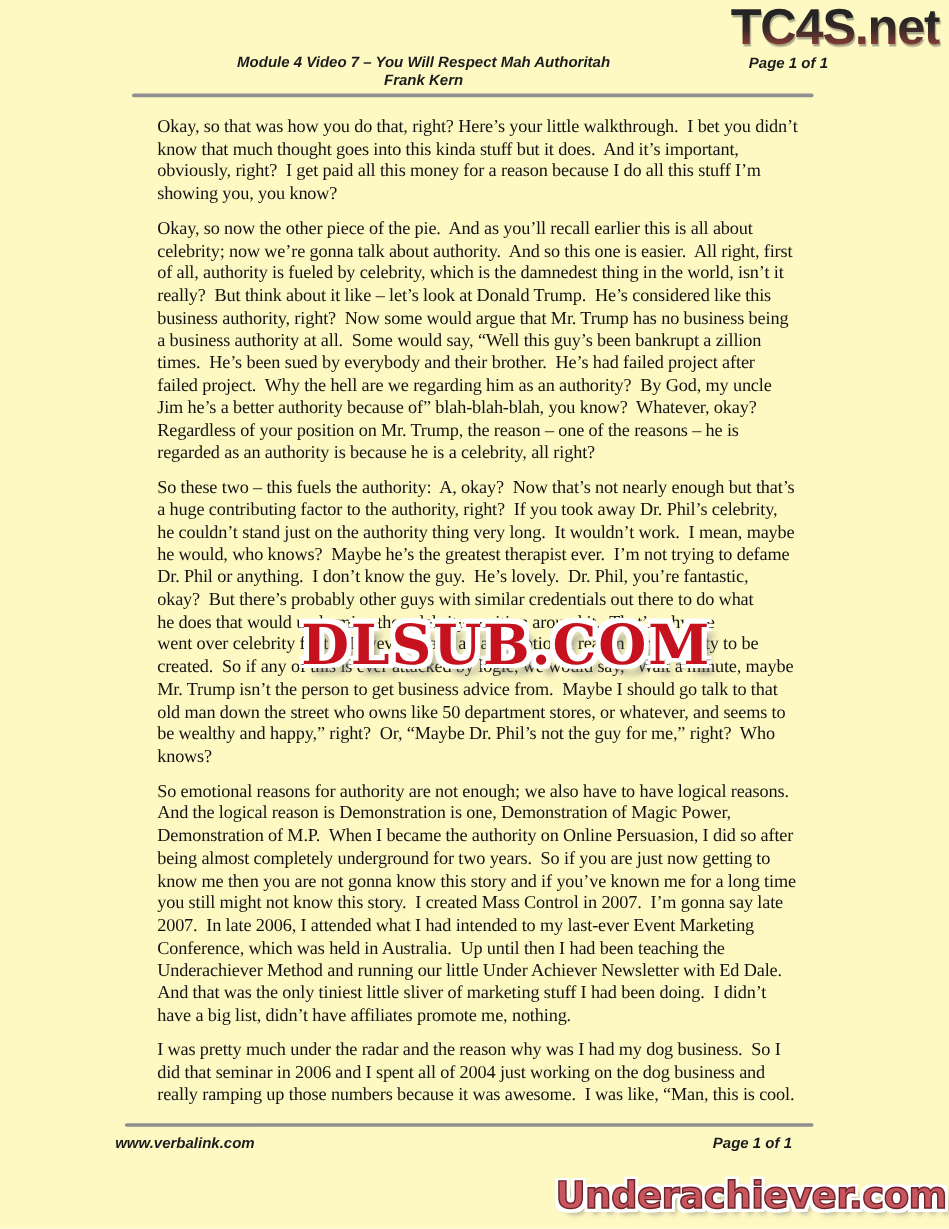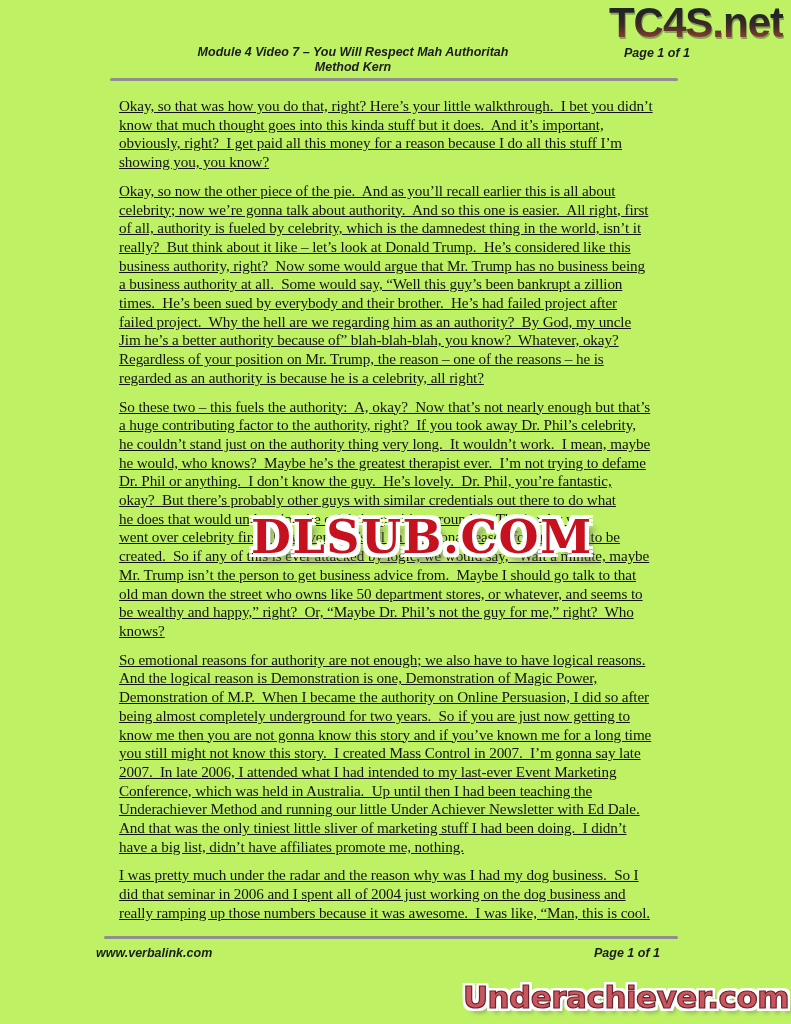--- a/index.html
+++ b/index.html
@@ -1,17 +1,17 @@
 <!DOCTYPE html>
 <html><head>
 <meta charset="utf-8">
 <style>
   html,body{margin:0;padding:0;background:#ffffff;}
   .page{
-    position:relative;width:791px;height:1024px;background:#bef264;overflow:hidden;
+    position:relative;width:791px;height:1024px;background:#fef9c3;overflow:hidden;
     font-family:"Liberation Serif","DejaVu Serif",serif;color:#131313;
   }
   
   .tc4s{
     position:absolute;top:1px;right:8px;
     font-family:"Liberation Sans","DejaVu Sans",sans-serif;
     font-weight:bold;font-size:42px;letter-spacing:-1px;line-height:44px;
     background:linear-gradient(180deg,#242424 30%,#3c2a28 55%,#7e3b33 80%,#9a5244 100%);
     -webkit-background-clip:text;background-clip:text;color:transparent;
     filter:drop-shadow(1.5px 2px 0.5px rgba(70,70,70,0.45));
@@ -25,21 +25,21 @@
   .header-center{width:480px;text-align:center;}
   .header-page{position:absolute;right:-13px;top:1px;}
   .rule{position:absolute;height:3px;background:#8f8f8f;border-radius:2px;}
   .rule-top{top:78px;left:110px;width:568px;}
   .rule-bottom{top:936px;left:104px;width:574px;}
   
   .bodytext{
     position:absolute;top:97px;left:115px;width:570px;
     font-size:15.2px;line-height:18.7px;letter-spacing:-0.12px;
   }
-  .bodytext p{margin:0 0 10px 4px;white-space:pre;text-decoration:underline;}
+  .bodytext p{margin:0 0 10px 16px;white-space:pre;}
   
   .dlsub{
     position:absolute;top:512px;left:251px;
     font-family:"DejaVu Serif","Liberation Serif",serif;
     font-weight:bold;font-size:46px;line-height:50px;letter-spacing:1.5px;
     color:#c6121f;
     text-shadow:
       -4px -4px 0 #fff, 4px -4px 0 #fff, -4px 4px 0 #fff, 4px 4px 0 #fff,
       -4px 0 0 #fff, 4px 0 0 #fff, 0 -4px 0 #fff, 0 4px 0 #fff,
       -2px -2px 0 #fff, 2px 2px 0 #fff,
@@ -69,21 +69,21 @@
 <body>
 
 <div class="page">
 
   <div class="tc4s">TC4S.net</div>
 
   <div class="header">
     <div class="header-page">Page 1 of 1</div>
     <div class="header-center">
       <div>Module 4 Video 7 – You Will Respect Mah Authoritah</div>
-      <div>Method Kern</div>
+      <div>Frank Kern</div>
     </div>
   </div>
 
   <div class="rule rule-top"></div>
 
   <div class="bodytext">
     <p>Okay, so that was how you do that, right? Here’s your little walkthrough.  I bet you didn’t
 know that much thought goes into this kinda stuff but it does.  And it’s important,
 obviously, right?  I get paid all this money for a reason because I do all this stuff I’m
 showing you, you know?</p>

